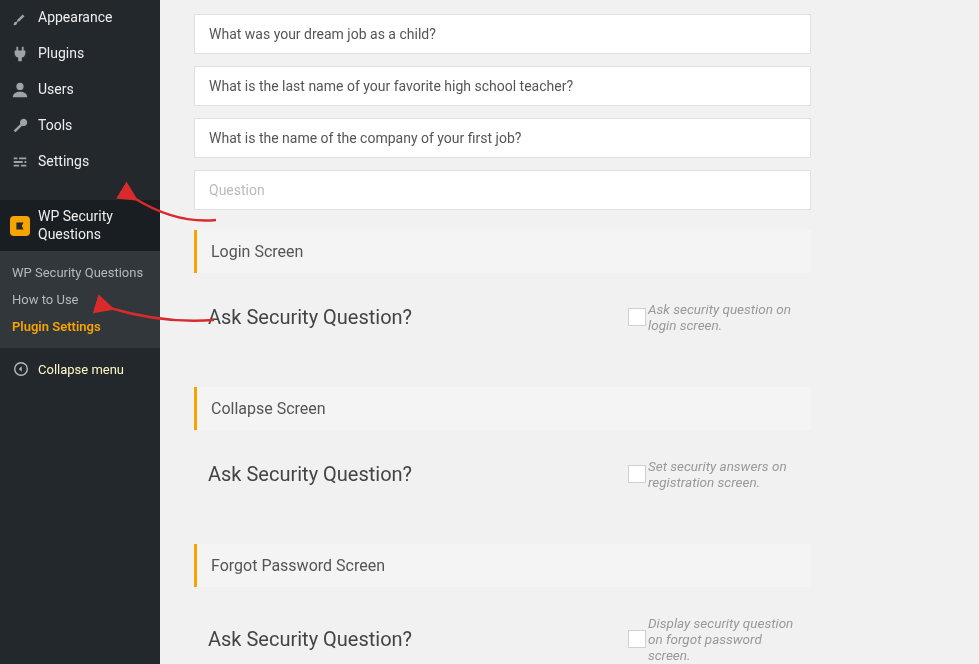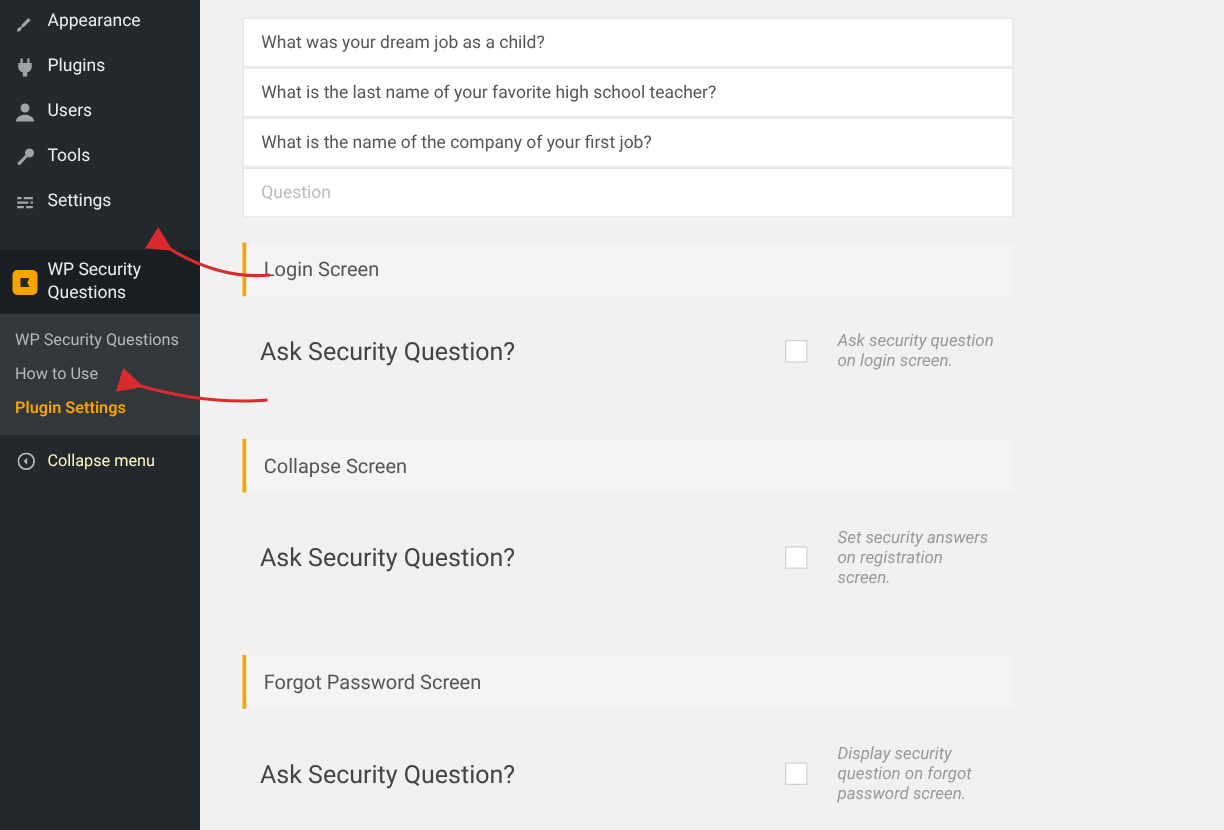--- a/index.html
+++ b/index.html
@@ -21,28 +21,28 @@
 .submenu-item { padding: 6px 12px; color: #b4b9be; font-size: 13px; cursor: pointer; }
 .submenu-item.selected { color: #f7a400; font-weight: 600; }
 
 .collapse { display: flex; align-items: center; padding: 8px 12px; color: #fef9c3; font-size: 13px; cursor: pointer; margin-top: 4px; }
 .collapse .c-icon { width: 18px; height: 18px; display: flex; align-items: center; justify-content: center; margin-right: 8px; }
 .collapse .c-icon svg { width: 14px; height: 14px; fill: #b4b9be; }
 
 
 .content { flex: 1; padding: 0 20px 20px 34px; background: #f1f1f1; position: relative; }
 
-.q-input { width: 100%; background: #fff; border: 1px solid #e0e0e0; padding: 11px 14px; font-size: 14px; color: #555; margin-bottom: 0; }
+.q-input { width: 100%; background: #fff; border: 1px solid #e0e0e0; padding: 11px 14px; font-size: 14px; color: #555; margin-bottom: 12px; }
 .q-input.placeholder { color: #bbb; }
 
 .section-head { background: #f4f4f4; border-left: 3px solid #f7a400; padding: 12px 14px; font-size: 16px; color: #555; margin-top: 20px; margin-bottom: 28px; }
 
 .setting-row { display: flex; align-items: center; padding: 0 14px 34px 14px; }
 .setting-label { width: 420px; font-size: 20px; color: #444; }
-.setting-ctrl { display: flex; align-items: center; gap: 24px; flex: 1; }
+.setting-ctrl { display: flex; align-items: center; gap: 2px; flex: 1; }
 .chk { width: 18px; height: 18px; border: 1px solid #d0d0d0; background: #fff; flex-shrink: 0; }
 .desc { color: #999; font-style: italic; font-size: 13.5px; }
 
 .btn-save { background: #23282d; color: #fff; border: none; padding: 14px 20px; font-size: 15px; cursor: pointer; }
 
 
 .arrow { position: absolute; pointer-events: none; }
 .arrow svg { overflow: visible; }
 </style>
 </head>

